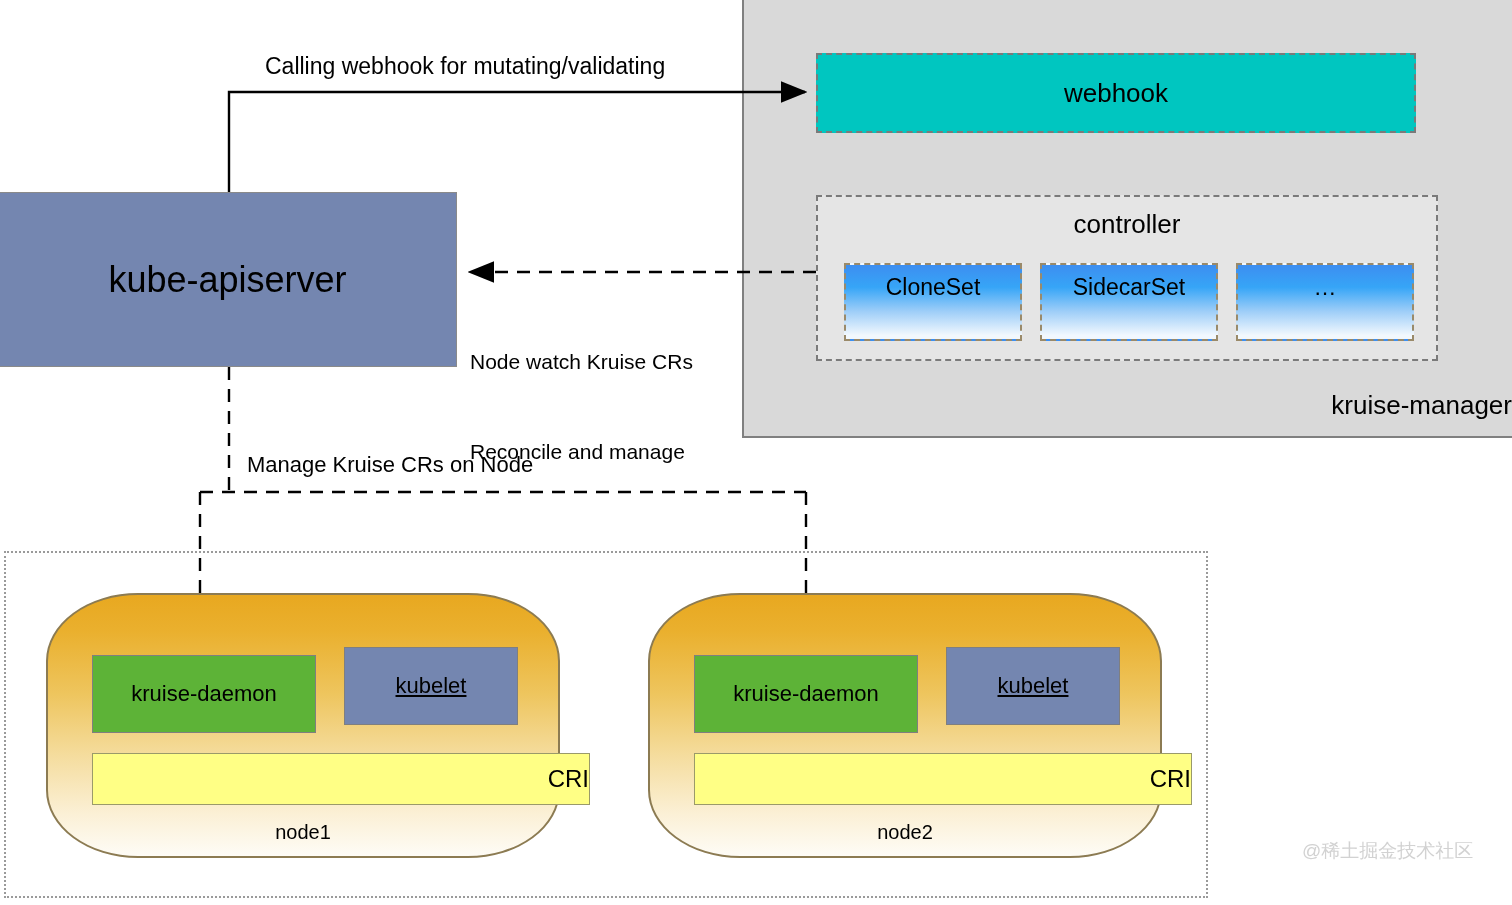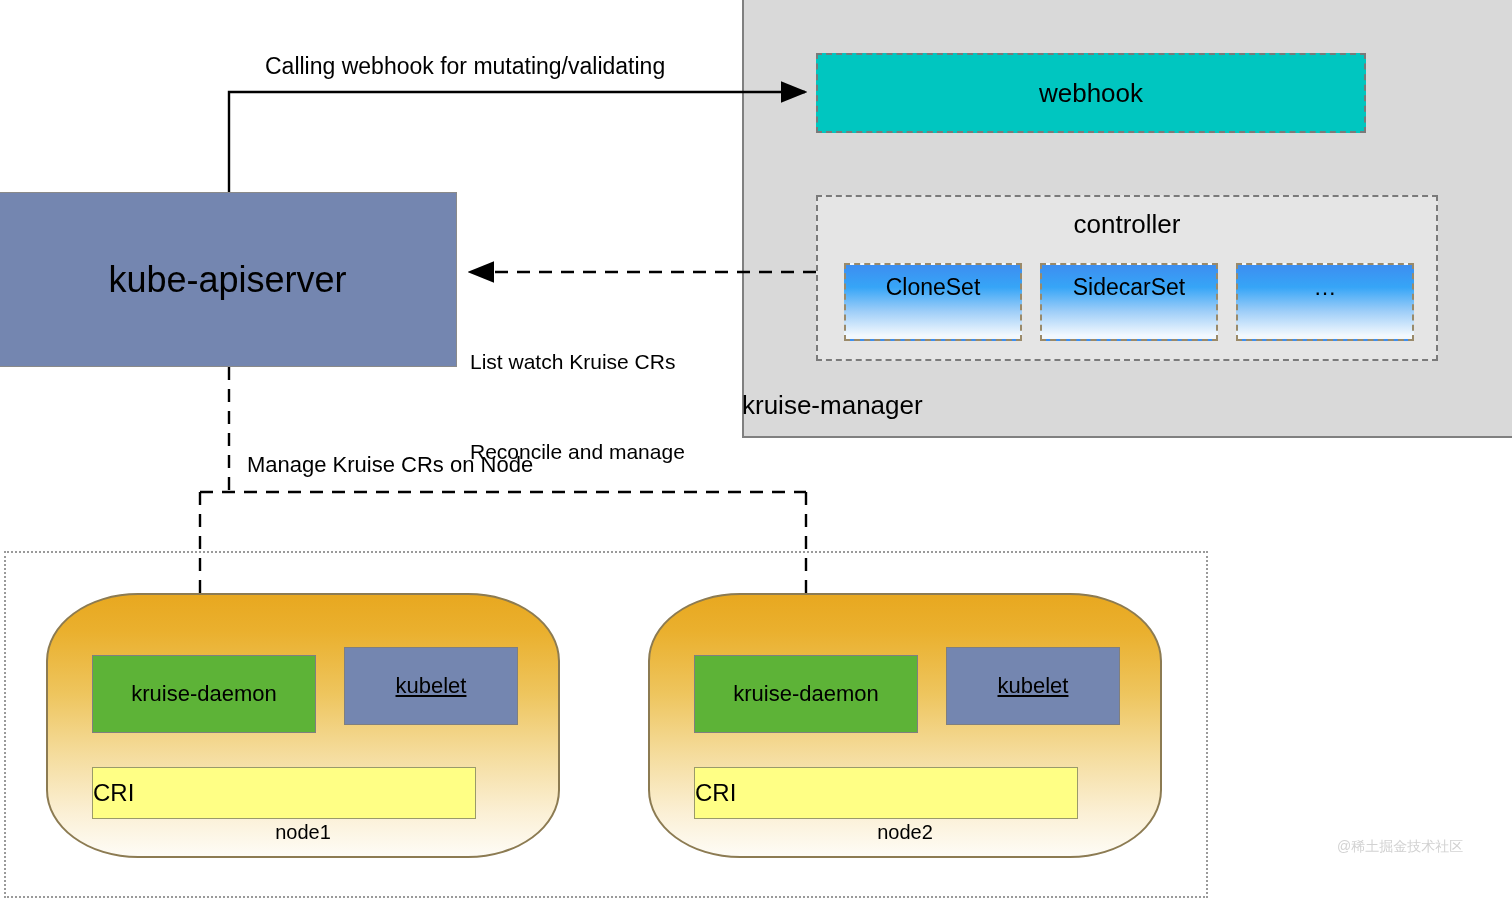--- a/index.html
+++ b/index.html
@@ -29,30 +29,30 @@
     background: #d9d9d9;
     border: 2px solid #808080;
     border-top: none;
     border-right: none;
     box-sizing: border-box;
   }
   .manager-label {
     left: 742px;
     top: 390px;
     width: 770px;
-    text-align: left;
+    text-align: right;
     font-size: 26px;
     color: #000000;
   }
 
   
   .webhook-box {
     left: 816px;
     top: 53px;
-    width: 550px;
+    width: 600px;
     height: 80px;
     background: #00c6c0;
     border: 2px dashed #7a7a7a;
     box-sizing: border-box;
     display: flex;
     align-items: center;
     justify-content: center;
   }
   .webhook-box span {
     font-size: 26px;
@@ -185,40 +185,40 @@
     border: 1px solid #7f7f7f;
     box-sizing: border-box;
     display: flex; align-items: center; justify-content: center; text-decoration: underline;
   }
   .kubelet-box span { font-size: 22px; color: #000; }
 
   .cri-box {
     position: absolute;
     left: 44px;
     top: 158px;
-    width: 384px;
+    width: 498px;
     height: 52px;
     background: #ffff85;
     border: 1px solid #9a9a6a;
     box-sizing: border-box;
-    display: flex; align-items: center; justify-content: flex-start; margin-top: 14px;
+    display: flex; align-items: center; justify-content: flex-end;
   }
   .cri-box span { font-size: 24px; color: #000; }
 
   
   .connectors {
     left: 0; top: 0; width: 1512px; height: 905px;
     pointer-events: none;
   }
 
   
   .watermark {
-    left: 1337px;
+    left: 1302px;
     top: 838px;
-    font-size: 14px;
+    font-size: 19px;
     color: #d2d2d2;
     white-space: pre;
   }
 </style>
 </head>
 <body>
 
 <div id="canvas">
 
   <div class="abs manager-panel"></div>
@@ -267,21 +267,21 @@
 
     <path d="M229,367 L229,492" fill="none" stroke="#000" stroke-width="2.4" stroke-dasharray="13,9"></path>
     <path d="M200,492 L806,492" fill="none" stroke="#000" stroke-width="2.4" stroke-dasharray="13,9"></path>
     <path d="M200,492 L200,645" fill="none" stroke="#000" stroke-width="2.4" stroke-dasharray="13,9" marker-end="url(#arrow-down)"></path>
     <path d="M806,492 L806,645" fill="none" stroke="#000" stroke-width="2.4" stroke-dasharray="13,9" marker-end="url(#arrow-down)"></path>
   </svg>
 
   <div class="abs lbl lbl-calling">Calling webhook for mutating/validating</div>
 
   <div class="abs lbl lbl-listwatch">
-    <div>List watch Kruise CRs</div>
+    <div>Node watch Kruise CRs</div>
     <div>Reconcile and manage</div>
   </div>
 
   <div class="abs lbl lbl-manage">Manage Kruise CRs on Node</div>
 
   <div class="abs nodes-container"></div>
 
   <div class="abs node node-1">
     <div class="daemon-box">
       <span>kruise-daemon</span>

